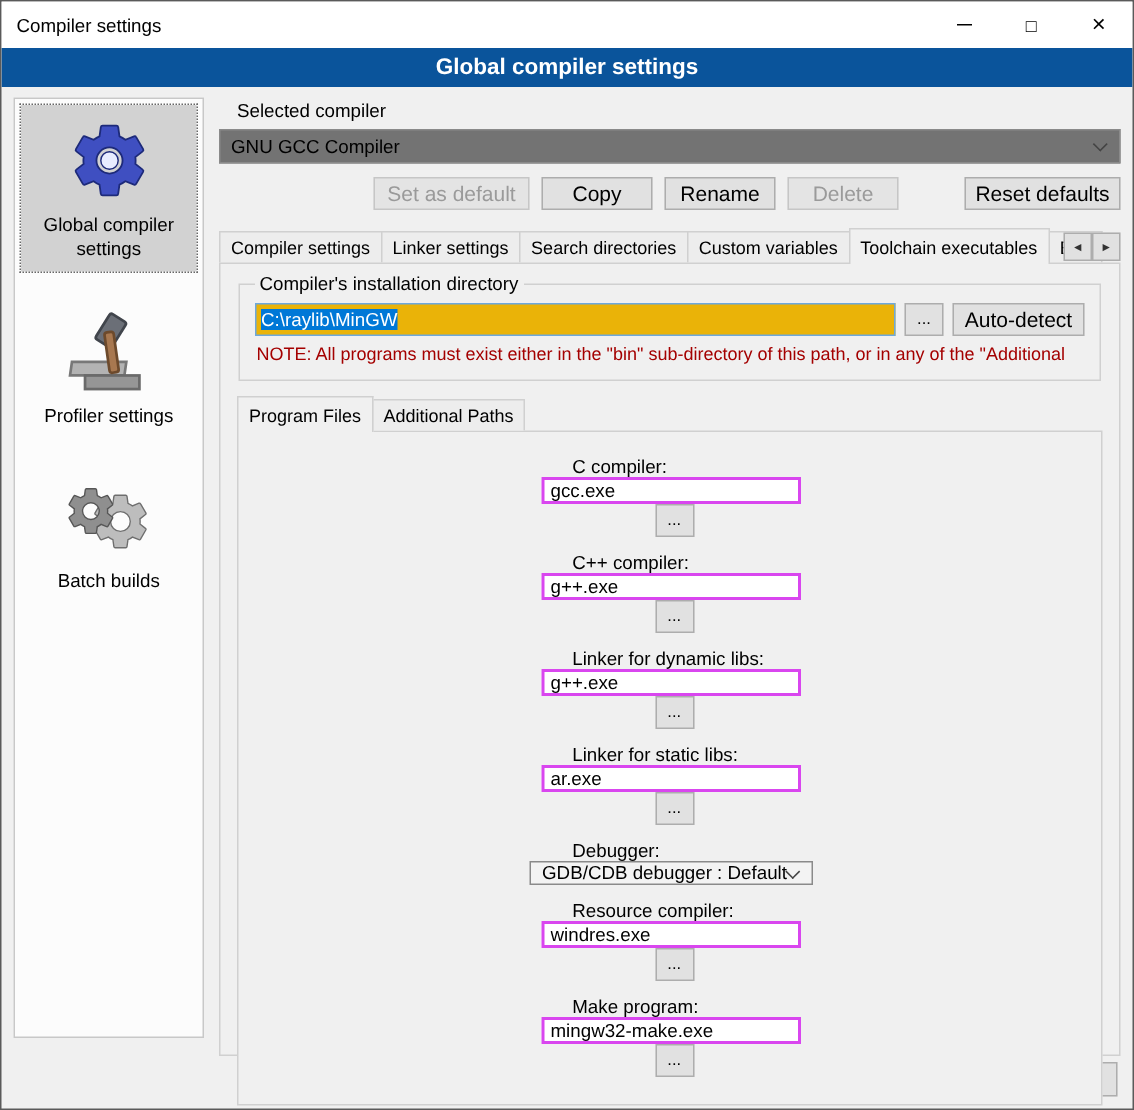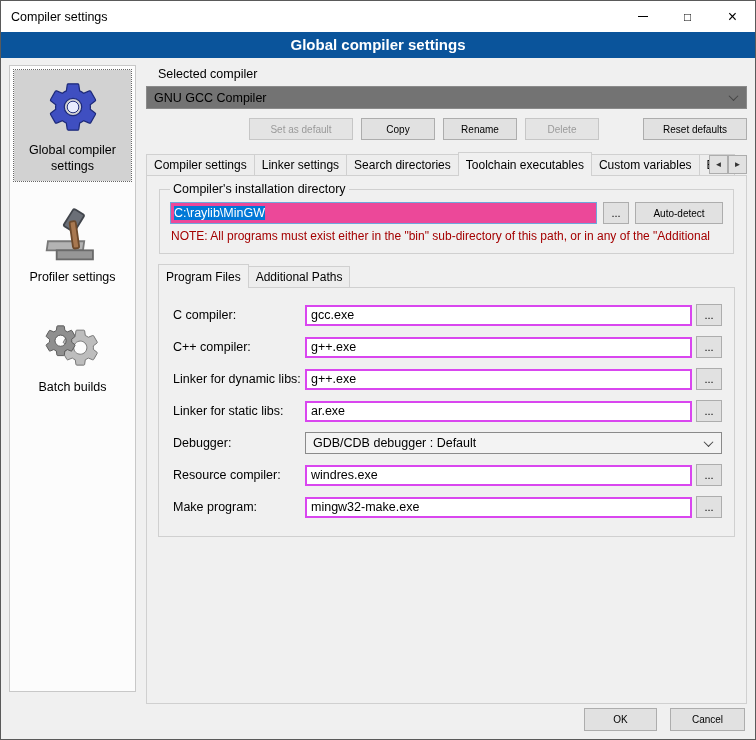--- a/index.html
+++ b/index.html
@@ -33,21 +33,21 @@
   
   .main{position:absolute;left:145px;right:8px;top:7px;bottom:0;}
   .field-caption{display:block;margin:2px 0 5px 12px;}
   
   .combo{display:flex;align-items:center;justify-content:space-between;
     height:23px;background:#737373;border:1px solid #8a8a8a;padding:0 9px 0 7px;cursor:default;}
   .combo .val{white-space:nowrap;overflow:hidden;}
   .chev{width:7px;height:7px;border-right:1.6px solid #444;border-bottom:1.6px solid #444;
     transform:rotate(45deg) translate(-1px,-1px);flex:0 0 auto;}
   
-  .btn{height:22px;background:#e1e1e1;border:1px solid #adadad;font-size:10px;
+  .btn{height:22px;background:#e1e1e1;border:1px solid #adadad;font-size:14px;
     font-family:inherit;padding:0 10px;cursor:default;}
   .btn:disabled{background:#e4e4e4;border-color:#c6c6c6;color:#9a9a9a;}
   .btnrow{display:flex;gap:8px;margin-top:9px;}
   .btnrow .w104{width:104px;padding:0;}
   .btnrow .w74{width:74px;padding:0;}
   .btnrow .setdef{margin-left:103px;}
   .btnrow .reset{margin-left:auto;}
   
   .tabstrip{display:flex;align-items:flex-end;margin-top:13px;position:relative;
     padding-right:40px;height:22px;}
@@ -56,32 +56,32 @@
   .tab.active{background:#f0f0f0;padding-top:5px;padding-bottom:4px;
     margin-bottom:-1px;position:relative;z-index:2;}
   .tabscroll{position:absolute;right:0;bottom:1px;display:flex;}
   .tabscroll .sbtn{width:19px;height:19px;border:1px solid #adadad;background:#e1e1e1;
     font-size:8px;padding:0;color:#333;}
   
   .panel{border:1px solid #d0d0d0;background:#f0f0f0;height:529px;padding:6px 10px;position:relative;z-index:1;}
   fieldset.group{border:1px solid #d0d0d0;margin:0 2px 12px 2px;padding:6px 10px 10px 10px;}
   fieldset.group legend{font-size:12.5px;padding:0 3px;}
   .dir-row{display:flex;align-items:center;gap:6px;}
-  .dir-input{flex:1;height:22px;background:#ec4899;border:1px solid #6da8dc;
+  .dir-input{flex:1;height:22px;background:#eab308;border:1px solid #6da8dc;
     display:flex;align-items:center;padding:0 3px;overflow:hidden;}
   .dir-input .selection{background:#0078d7;color:#fff;white-space:pre;}
   .browse-btn{width:26px;height:22px;background:#e1e1e1;border:1px solid #adadad;
     font-size:11px;padding:0;cursor:default;}
   .autodetect{width:88px;height:22px;padding:0;}
   .note{color:#a40000;font-size:12px;margin:5px 1px 0 1px;white-space:nowrap;overflow:hidden;}
   
   .subtabs{display:flex;align-items:flex-end;height:21px;margin-left:1px;}
   .inner-panel{border:1px solid #d0d0d0;background:#f0f0f0;margin:0 1px;
     padding:16px 12px 18px 14px;}
-  .form-row{display:flex;align-items:center;margin-bottom:10px;}
+  .form-row{display:flex;align-items:center;margin-bottom:10px;flex-direction:column;}
   .form-row:last-child{margin-bottom:0;}
   .form-row label{width:132px;flex:0 0 auto;font-size:12.5px;}
   .text-input{flex:1;height:21px;border:2px solid #d946ef;background:#fff;
     font-family:inherit;font-size:12.5px;padding:0 4px;}
   .form-row .browse-btn{margin-left:4px;}
   .form-row .combo{flex:1;height:22px;background:#f3f3f3;}
   
   .footer{position:absolute;right:10px;bottom:8px;display:flex;gap:13px;margin-top:16px;}
   .footer .btn{height:23px;}
   .footer .ok{width:73px;}
@@ -160,22 +160,22 @@
         <button class="btn w74">Copy</button>
         <button class="btn w74">Rename</button>
         <button class="btn w74" disabled="">Delete</button>
         <button class="btn w104 reset">Reset defaults</button>
       </div>
 
       <div class="tabstrip">
         <div class="tab">Compiler settings</div>
         <div class="tab">Linker settings</div>
         <div class="tab">Search directories</div>
+        <div class="tab">Custom variables</div>
         <div class="tab active">Toolchain executables</div>
-        <div class="tab">Custom variables</div>
         <div class="tab">Buil</div>
         <div class="tabscroll">
           <button class="sbtn">◄</button>
           <button class="sbtn">►</button>
         </div>
       </div>
 
       <div class="panel">
 
         <fieldset class="group">

